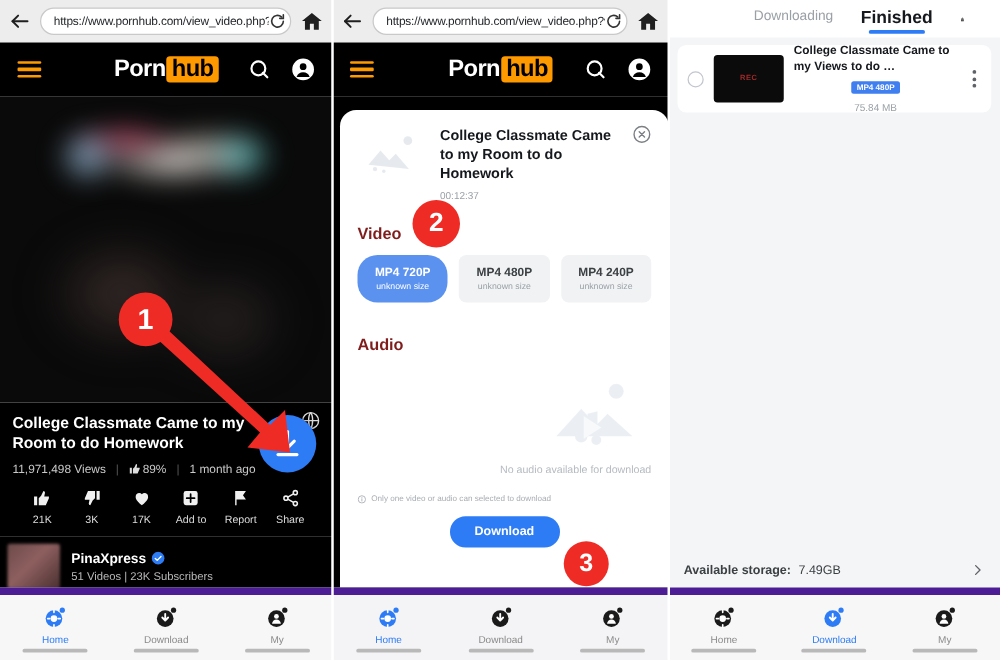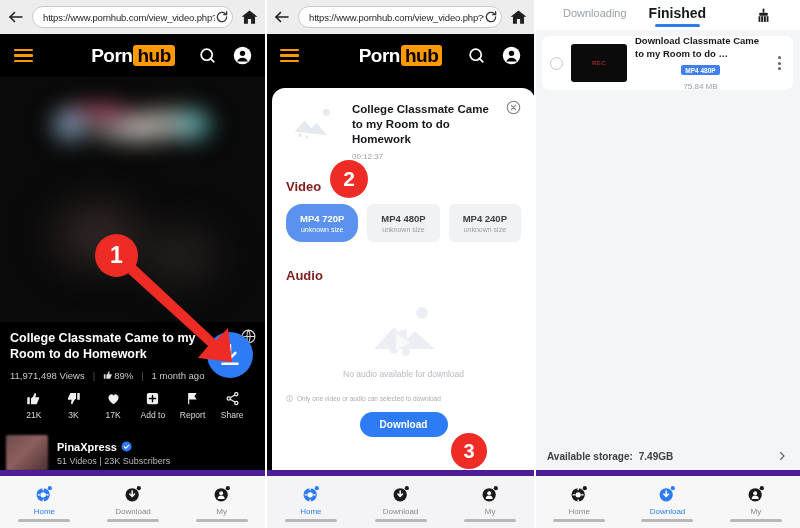--- a/index.html
+++ b/index.html
@@ -132,32 +132,32 @@
   .sec-label { font-size:13px; font-weight:bold; color:#7f1d1d; margin: 18px 0 10px 0; }
   .qrow { display:flex; gap:9px; }
   .qbtn {
     flex:1; height:38px; border-radius:6px; background:#f1f2f4;
     display:flex; flex-direction:column; align-items:center; justify-content:center; gap:2px;
   }
   .qbtn.sel { background:#5b92f0;border-radius:16px; }
   .qbtn .qn { font-size:9.5px; font-weight:bold; color:#3c4043; }
   .qbtn .qs { font-size:7px; color:#9aa0a6; }
   .qbtn.sel .qn, .qbtn.sel .qs { color:#fff; }
-  .audio-empty { text-align:center; padding-top: 8px; }
+  .audio-empty { text-align:right; padding-top: 8px; }
   .audio-empty .ae-ico { opacity:.17; }
   .audio-empty .ae-txt { font-size:8.5px; color:#b5bac0; margin-top:2px; }
   .hint { display:flex; align-items:center; gap:4px; font-size:6.5px; color:#a8adb3; margin-top:16px;}
   .hint svg { width:7px; height:7px; flex:0 0 auto;}
   .dlbtn {
     margin: 10px auto 0 auto; width:88px; height:25px; border-radius:13px; background:#2d7cf6;
     color:#fff; font-size:10px; font-weight:bold; display:flex; align-items:center; justify-content:center;
   }
 
   
-  .p3top { height:30px; display:flex; align-items:center; padding: 0 28px; gap:22px; background:#fff; position:relative;}
+  .p3top { height:30px; display:flex; align-items:center; padding: 0 28px; gap:22px; background:#fff; position:relative;margin-left:40px;}
   .p3tab { font-size:11px; color:#9aa0a6; position:relative; padding-bottom:4px;}
   .p3tab.active { color:#15181c; font-size:14px; font-weight:bold; }
   .p3tab.active::after {
     content:""; position:absolute; left:6px; right:6px; bottom:-2px; height:3px;
     background:#2d7cf6; border-radius:2px;
   }
   .broom { margin-left:auto; width:17px; height:17px;}
   .p3body { background:#f4f5f7; position:absolute; top:30px; bottom:58px; left:0; right:0; }
   .dlcard {
     margin: 6px 7px 0 7px; background:#fff; border-radius:7px; height:54px;
@@ -510,37 +510,37 @@
       </svg>
     </div>
 
     <div class="p3body">
       <div class="dlcard">
         <div class="radio"></div>
         <div class="cardthumb">
           <span>REC</span>
         </div>
         <div class="cardinfo">
-          <div class="cardtitle">Download Classmate Came to my Room to do …</div>
+          <div class="cardtitle">College Classmate Came to my Views to do …</div>
           <div class="cardmeta">
             <span class="badge">MP4 480P</span>
             <span class="size">75.84 MB</span>
           </div>
         </div>
         <div class="dots">
             <i></i>
             <i></i>
             <i></i>
           </div>
       </div>
     </div>
 
     <div class="storagebar">
       <span class="storagetxt">Available storage:</span>
-      <span class="storagetxt" style="margin-left:6px;font-weight:bold;">7.49GB</span>
+      <span class="storagetxt" style="margin-left:6px;font-weight:normal;">7.49GB</span>
       <svg class="chev" viewBox="0 0 24 24" fill="none" stroke="#5f6368" stroke-width="2.2" stroke-linecap="round" stroke-linejoin="round">
           <path d="M9 5l7 7-7 7"></path>
         </svg>
     </div>
 
     <div class="bnav">
       <div class="bitem">
         <svg viewBox="0 0 24 24">
             <circle cx="11" cy="13" r="8" fill="#1a1a1a"></circle>
             <circle cx="19" cy="5" r="2.5" fill="#1a1a1a"></circle>

